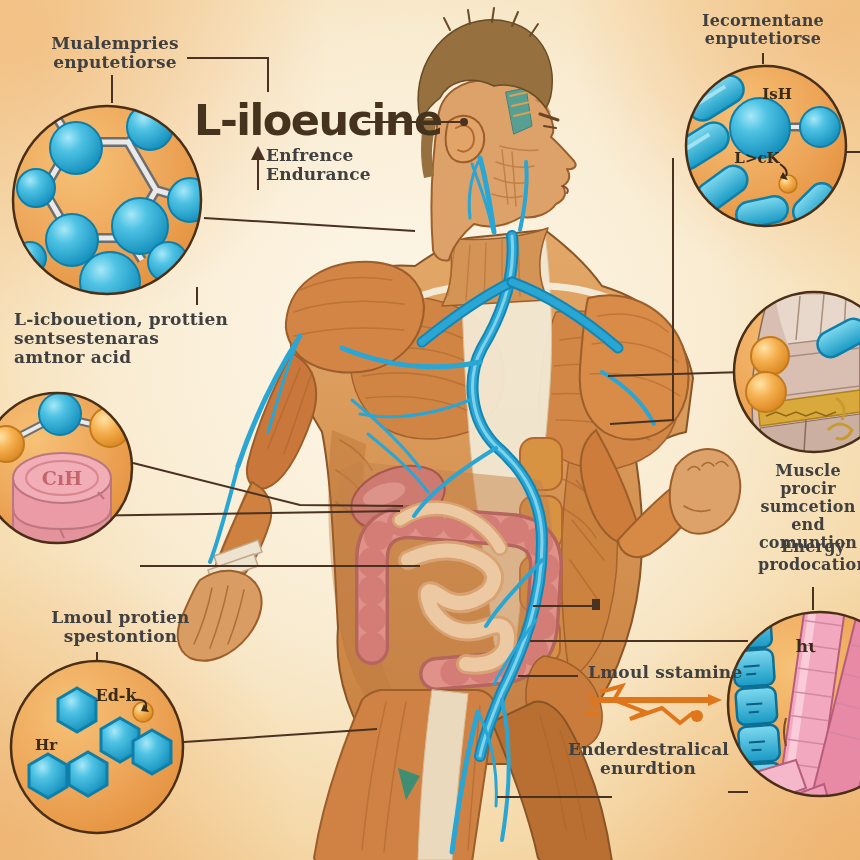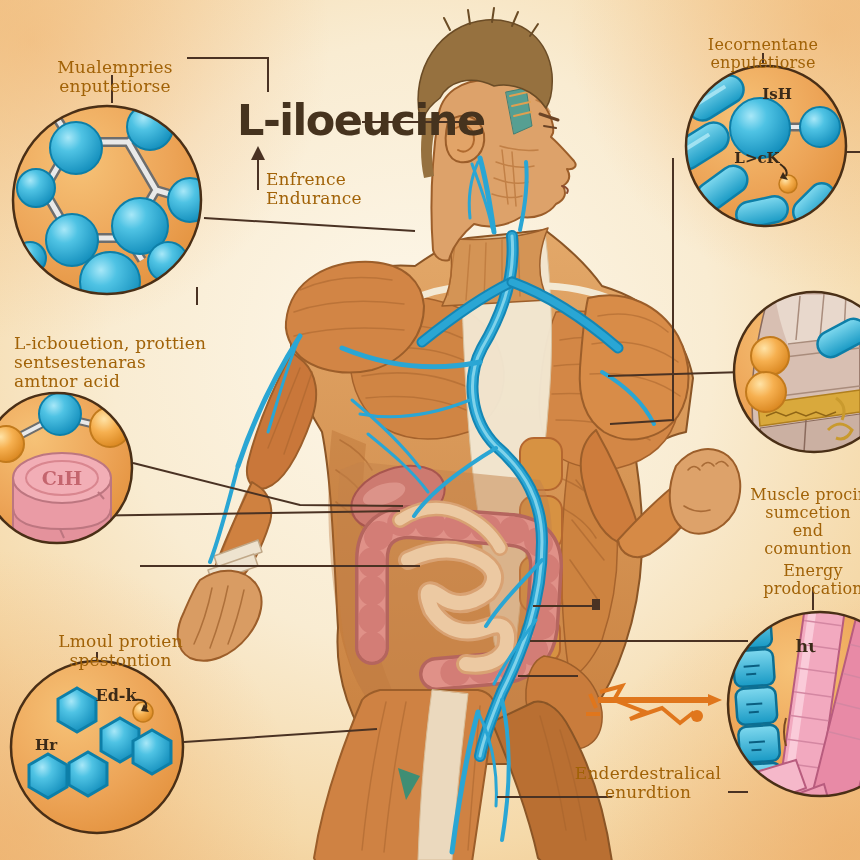--- a/index.html
+++ b/index.html
@@ -1,20 +1,20 @@
 <!DOCTYPE html>
 <html><head>
 <meta charset="utf-8">
 <style>
   html,body{margin:0;padding:0;background:#e8d8b8;}
   .canvas{position:relative;width:860px;height:860px;overflow:hidden;
           font-family:"DejaVu Serif",serif;}
   .canvas svg{position:absolute;left:0;top:0;z-index:1;}
-  .lbl{position:absolute;z-index:3;font-weight:400;font-size:17px;color:#a16207;
-       line-height:1.13;white-space:pre-line;letter-spacing:.2px;margin-top:24px;}
+  .lbl{position:absolute;z-index:3;font-weight:700;font-size:17px;color:#404040;
+       line-height:1.13;white-space:pre-line;letter-spacing:.2px;}
   .ctr{text-align:center;}
   .sm{font-size:16px;}
   .title{position:absolute;z-index:3;font-family:"DejaVu Sans","Liberation Sans",sans-serif;
          font-weight:700;font-size:43px;color:#46331e;letter-spacing:-1.5px;}
 </style>
 </head>
 <body>
 
 <div class="canvas">
 
@@ -488,31 +488,32 @@
       </g>
       <path d="M786,718 Q782,732 786,746" stroke="#7a4a22" stroke-width="2" fill="none"></path>
       <text x="806" y="652" text-anchor="middle" font-family="DejaVu Serif,serif" font-size="17" font-weight="bold" fill="#3b2a18">hι</text>
     </g>
     <circle cx="820" cy="704" r="92" fill="none" stroke="#4a2f16" stroke-width="2.5"></circle>
   </g>
 </svg>
 
   <div class="lbl ctr" style="left:30px;top:34px;width:170px;">Mualempries
 enputetiorse</div>
-  <div class="title" style="left:194px;top:95px;margin-left:43px;">L-iloeucine</div>
+  <div class="title" style="left:194px;top:95px;">L-iloeucine</div>
   <div class="lbl" style="left:266px;top:146px;">Enfrence
 Endurance</div>
   <div class="lbl ctr sm" style="left:683px;top:12px;width:160px;">Iecornentane
 enputetiorse</div>
   <div class="lbl" style="left:14px;top:310px;">L-icbouetion, prottien
 sentsestenaras
 amtnor acid</div>
   <div class="lbl ctr" style="left:38px;top:608px;width:165px;">Lmoul protien
 spestontion</div>
   <div class="lbl ctr sm" style="left:748px;top:462px;width:120px;">Muscle procir
 sumcetion end
 comuntion</div>
   <div class="lbl ctr sm" style="left:758px;top:538px;width:110px;">Energy
 prodocation</div>
+  <div class="lbl" style="left:588px;top:663px;">Lmoul sstamine</div>
   <div class="lbl ctr" style="left:568px;top:740px;width:160px;">Enderdestralical
 enurdtion</div>
 
 </div>
 
 </body></html>

